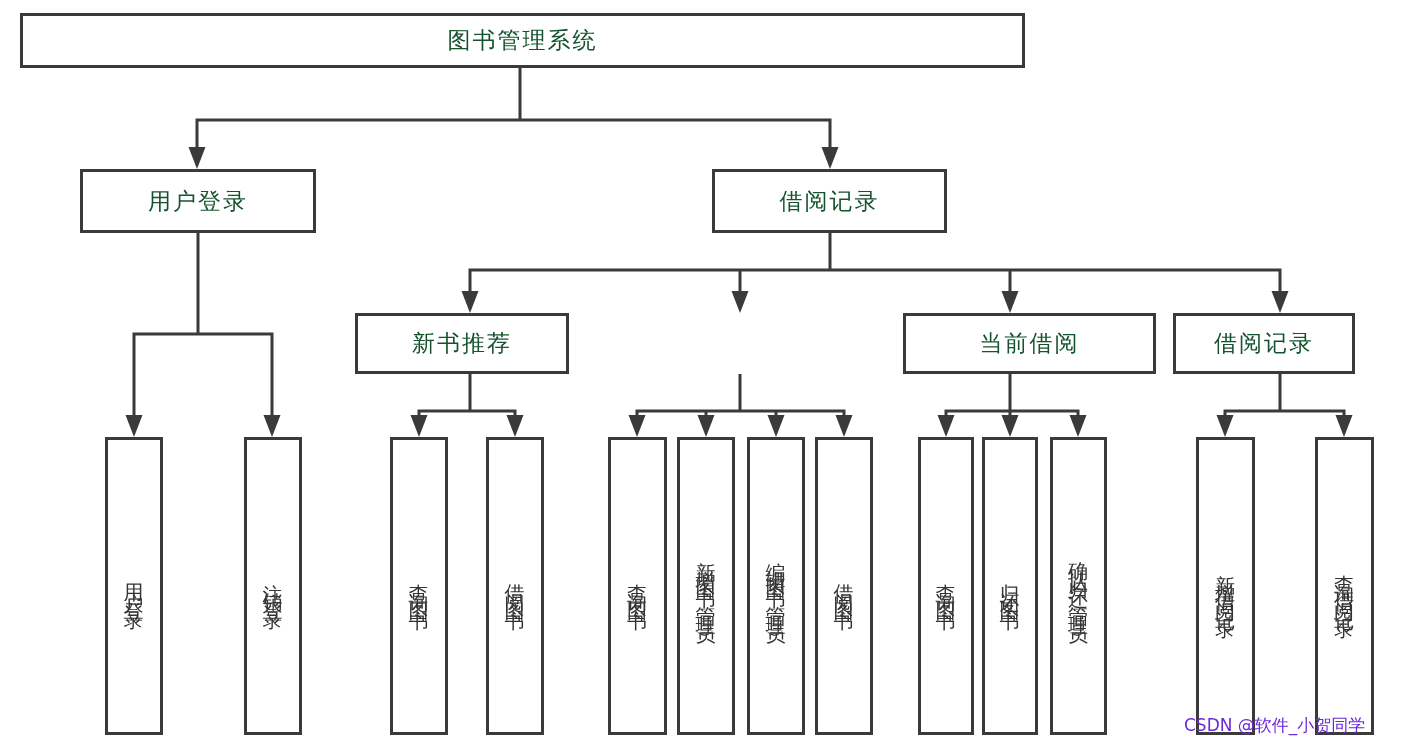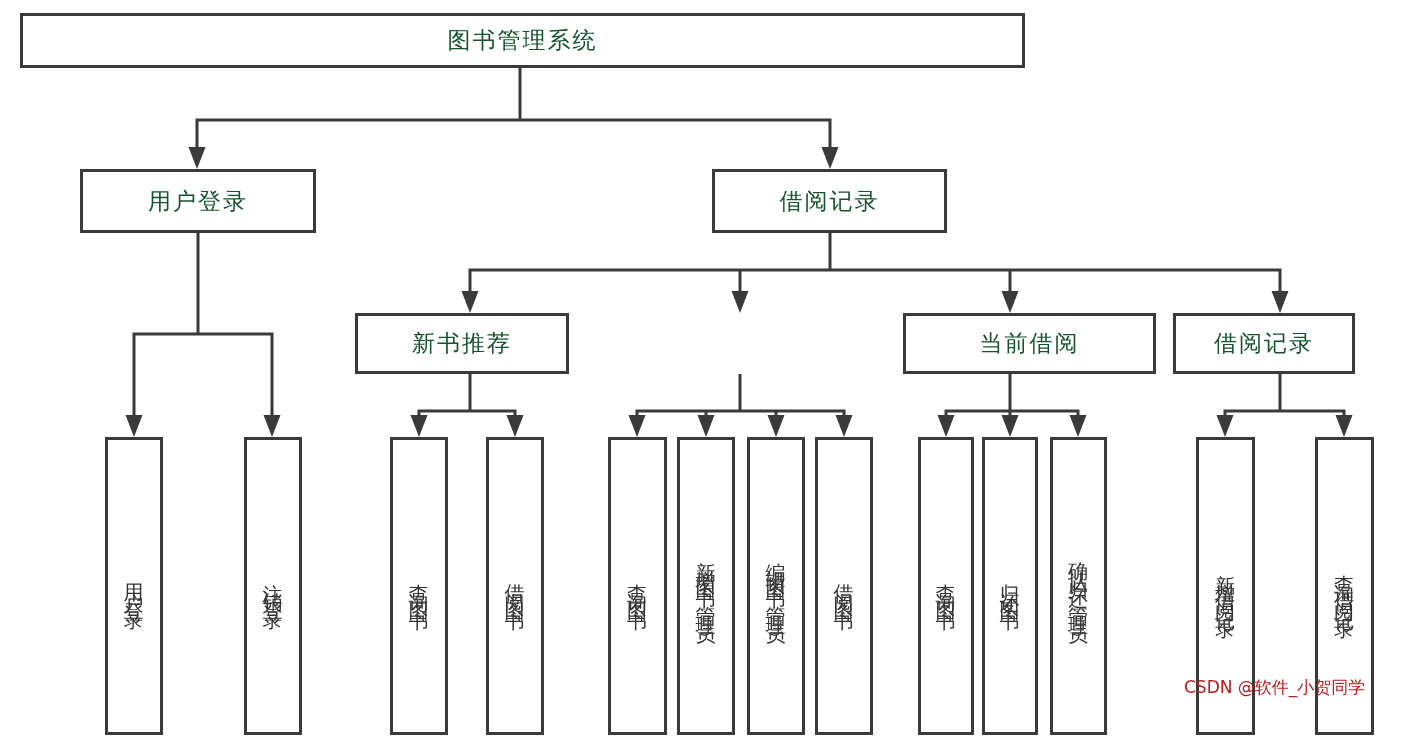--- a/index.html
+++ b/index.html
@@ -29,23 +29,23 @@
     writing-mode:vertical-rl;
     text-orientation:mixed;
     font-size:20px;
     letter-spacing:9px;
     line-height:1;
     color:#333333;
     white-space:nowrap;
   }
   .watermark{
     position:absolute;
-    left:1184px;top:676px;
+    left:1184px;top:714px;
     font-size:17px;
-    color:#b91c1c;
+    color:#6d28d9;
     white-space:nowrap;
     z-index:5;
   }
 </style>
 </head>
 <body>
 
 <div class="stage">
 
   <svg class="wires" viewBox="0 0 1405 747" xmlns="http://www.w3.org/2000/svg" fill="none" stroke="#3a3a3a" stroke-width="3">

